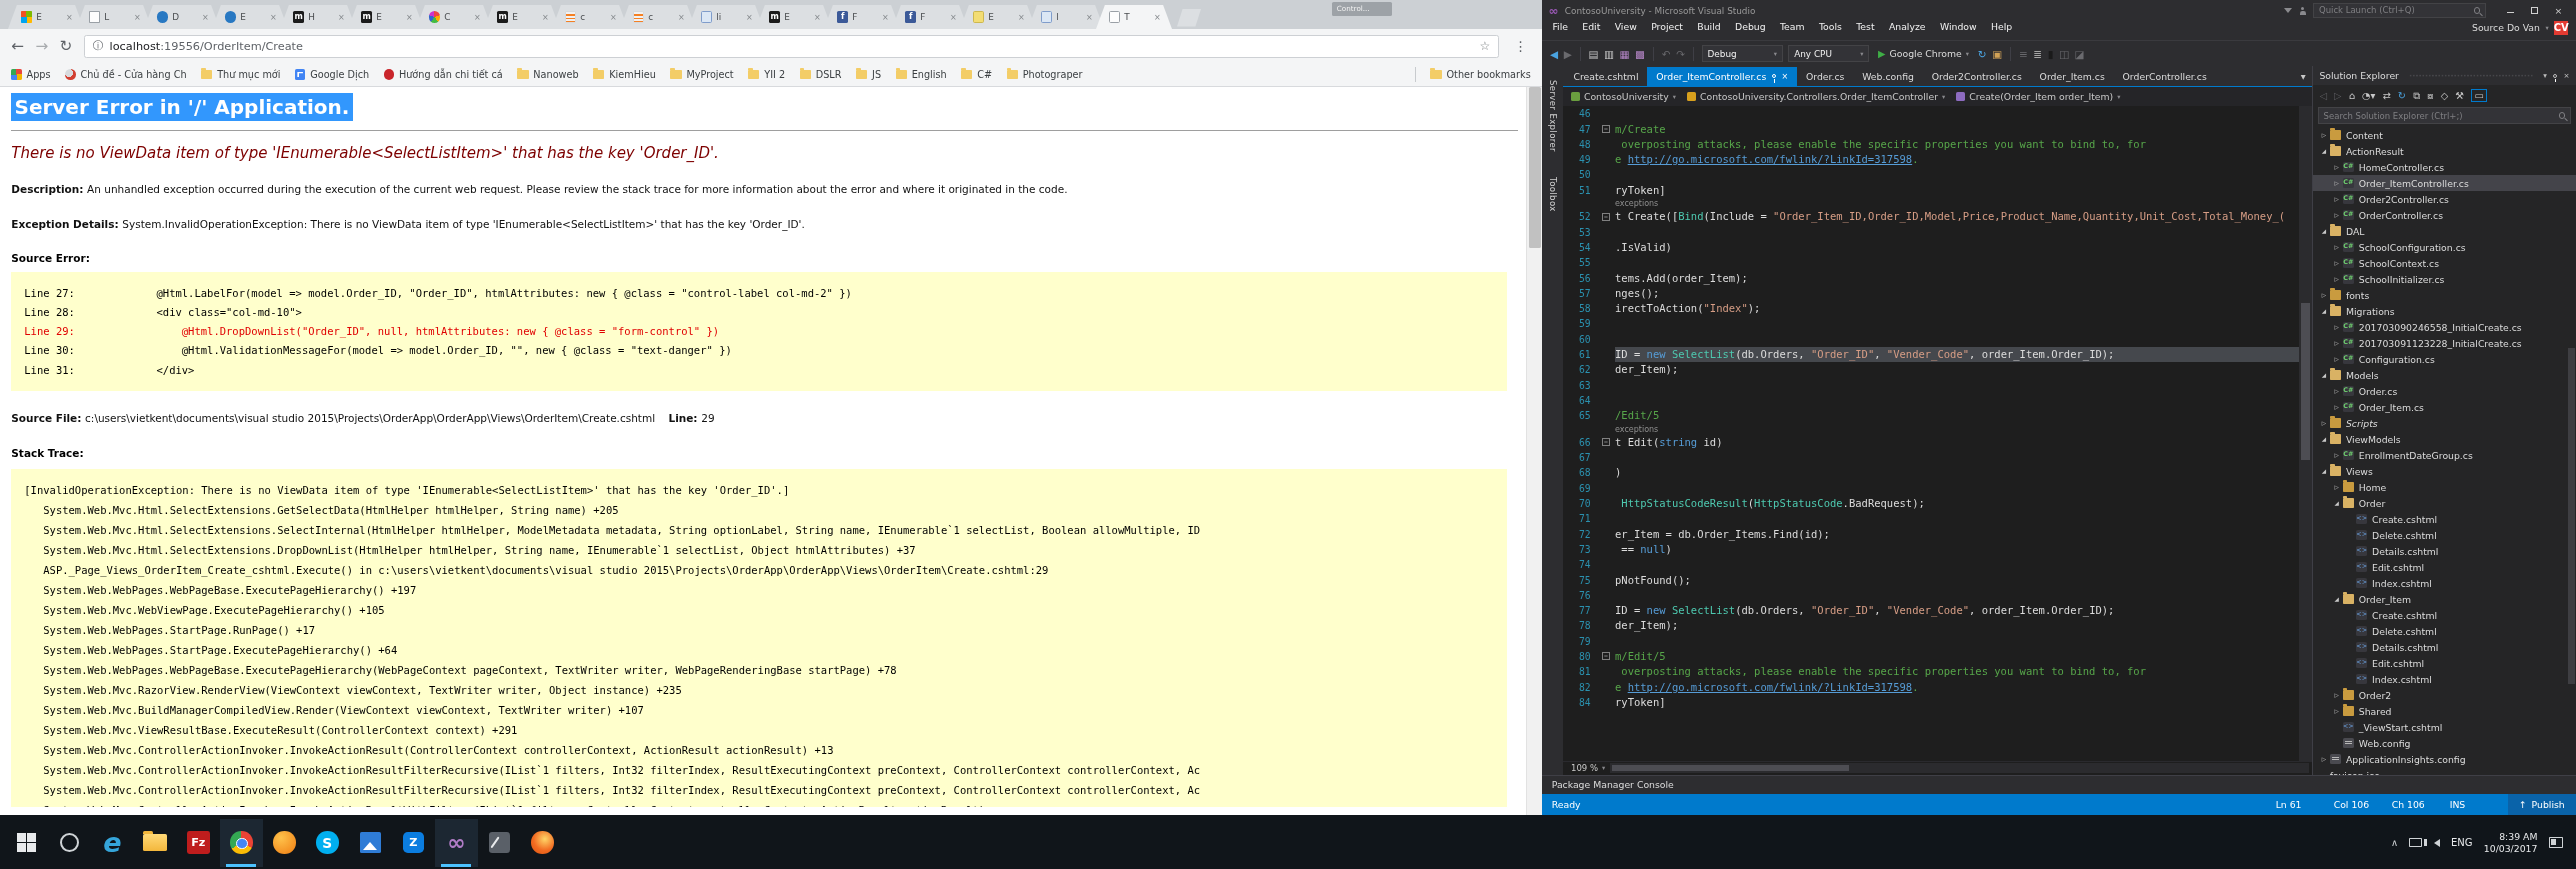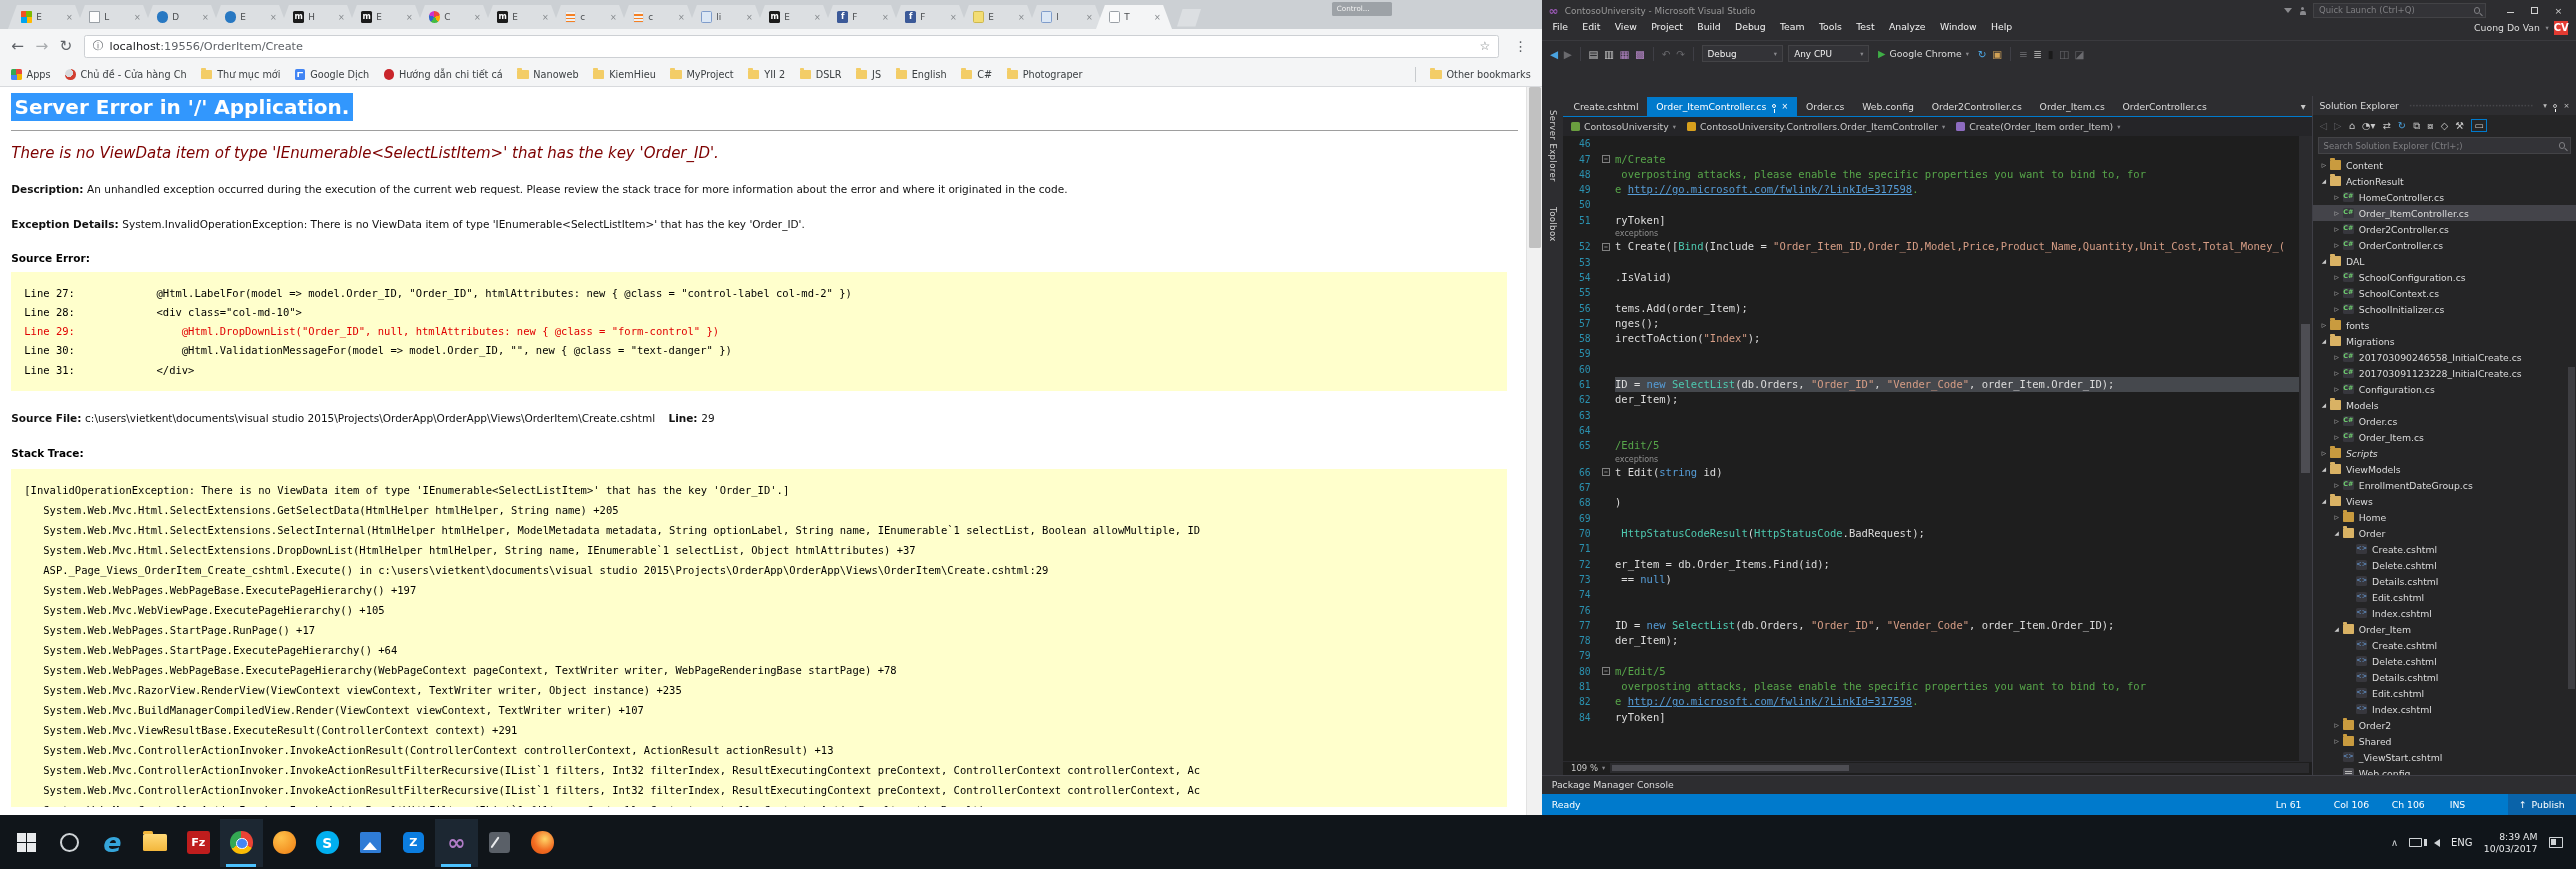--- a/index.html
+++ b/index.html
@@ -124,21 +124,21 @@
   .tbi { font-size:10.5px; }
   .c-blue { color:#4aa3e0; } .c-dim { color:#6a6a6e; } .c-norm { color:#c8c8c8; }
   .c-purple { color:#b787c9; } .c-orange { color:#d2a256; } .c-dark { color:#1a1a1a; }
   .tb-sep { width:0.8px; height:14.5px; background:#3f3f46; margin:0 2.4px; }
   .tb-combo { width:81px; height:17px; background:#333337; border:0.8px solid #434346;
               display:flex; align-items:center; justify-content:space-between;
               padding:0 4.8px; color:#f1f1f1; font-size:8.9px; }
   .tb-run { display:flex; align-items:center; gap:4px; color:#dcdcdc; font-size:9.3px; padding:0 3.2px; }
   .run-play { color:#3fae46; font-size:9.7px; }
 
-  .vs-main { position:absolute; top:66px; bottom:40px; left:0; right:0; display:flex;margin-top:30px; }
+  .vs-main { position:absolute; top:66px; bottom:40px; left:0; right:0; display:flex; }
   .side-strip { width:21px; background:#2d2d30; }
   .vtab { writing-mode:vertical-rl; font-size:8.5px; color:#d0d0d0; padding:9.7px 0;
           margin:4.8px auto 0; display:block; text-align:left; letter-spacing:0.4px; }
 
   .editor-col { flex:1; display:flex; flex-direction:column; min-width:0; background:#1e1e1e; }
   .doc-tabs { height:21px; background:#2d2d30; display:flex; align-items:flex-end;
               border-bottom:1.6px solid #007acc; padding-left:1.6px; }
   .dtab { padding:0 8.9px; line-height:19.3px; color:#dcdcdc; font-size:9.3px; white-space:nowrap; }
   .dtab.active { background:#007acc; color:#fff; display:flex; align-items:center; gap:5.6px; }
   .pin { width:4px; height:4px; border:0.8px solid #fff; border-radius:50%; position:relative; }
@@ -500,21 +500,21 @@
         <span class="vs-menu-item">Project</span>
         <span class="vs-menu-item">Build</span>
         <span class="vs-menu-item">Debug</span>
         <span class="vs-menu-item">Team</span>
         <span class="vs-menu-item">Tools</span>
         <span class="vs-menu-item">Test</span>
         <span class="vs-menu-item">Analyze</span>
         <span class="vs-menu-item">Window</span>
         <span class="vs-menu-item">Help</span>
         <span class="vs-menu-right">
-        <span class="vs-user">Cuong Do Van</span>
+        <span class="vs-user">Source Do Van</span>
         <span class="bc-caret">▾</span>
         <span class="cv-badge">CV</span>
       </span>
     </div>
 
     <div class="vs-toolbar">
         <span class="tbi c-blue">◀</span>
         <span class="tbi c-dim">▶</span>
         <span class="tb-sep"></span>
         <span class="tbi c-norm">▤</span>
@@ -612,20 +612,21 @@
               <div class="crow lensrow"><span class="ln"></span><span class="foldcol"></span><span class="codelens">exceptions</span></div>
               <div class="crow"><span class="ln">66</span><span class="foldcol"><span class="foldbox">−</span></span><span class="ctext"><span class="tok-pl">t Edit(</span><span class="tok-kw">string</span><span class="tok-pl"> id)</span></span></div>
               <div class="crow"><span class="ln">67</span><span class="foldcol"></span><span class="ctext"></span></div>
               <div class="crow"><span class="ln">68</span><span class="foldcol"></span><span class="ctext"><span class="tok-pl">)</span></span></div>
               <div class="crow"><span class="ln">69</span><span class="foldcol"></span><span class="ctext"></span></div>
               <div class="crow"><span class="ln">70</span><span class="foldcol"></span><span class="ctext"><span class="tok-pl"> </span><span class="tok-ty">HttpStatusCodeResult</span><span class="tok-pl">(</span><span class="tok-ty">HttpStatusCode</span><span class="tok-pl">.BadRequest);</span></span></div>
               <div class="crow"><span class="ln">71</span><span class="foldcol"></span><span class="ctext"></span></div>
               <div class="crow"><span class="ln">72</span><span class="foldcol"></span><span class="ctext"><span class="tok-pl">er_Item = db.Order_Items.Find(id);</span></span></div>
               <div class="crow"><span class="ln">73</span><span class="foldcol"></span><span class="ctext"><span class="tok-pl"> == </span><span class="tok-kw">null</span><span class="tok-pl">)</span></span></div>
               <div class="crow"><span class="ln">74</span><span class="foldcol"></span><span class="ctext"></span></div>
+              <div class="crow"><span class="ln">75</span><span class="foldcol"></span><span class="ctext"><span class="tok-pl">pNotFound();</span></span></div>
               <div class="crow"><span class="ln">76</span><span class="foldcol"></span><span class="ctext"></span></div>
               <div class="crow"><span class="ln">77</span><span class="foldcol"></span><span class="ctext"><span class="tok-pl">ID = </span><span class="tok-kw">new</span><span class="tok-pl"> </span><span class="tok-ty">SelectList</span><span class="tok-pl">(db.Orders, </span><span class="tok-st">"Order_ID"</span><span class="tok-pl">, </span><span class="tok-st">"Vender_Code"</span><span class="tok-pl">, order_Item.Order_ID);</span></span></div>
               <div class="crow"><span class="ln">78</span><span class="foldcol"></span><span class="ctext"><span class="tok-pl">der_Item);</span></span></div>
               <div class="crow"><span class="ln">79</span><span class="foldcol"></span><span class="ctext"></span></div>
               <div class="crow"><span class="ln">80</span><span class="foldcol"><span class="foldbox">−</span></span><span class="ctext"><span class="tok-cm">m/Edit/5</span></span></div>
               <div class="crow"><span class="ln">81</span><span class="foldcol"></span><span class="ctext"><span class="tok-cm"> overposting attacks, please enable the specific properties you want to bind to, for</span></span></div>
               <div class="crow"><span class="ln">82</span><span class="foldcol"></span><span class="ctext"><span class="tok-cm">e </span><span class="tok-lnk">http://go.microsoft.com/fwlink/?LinkId=317598</span><span class="tok-cm">.</span></span></div>
               <div class="crow"><span class="ln">84</span><span class="foldcol"></span><span class="ctext"><span class="tok-pl">ryToken]</span></span></div>
             </div>
           <div class="ed-vscroll">

